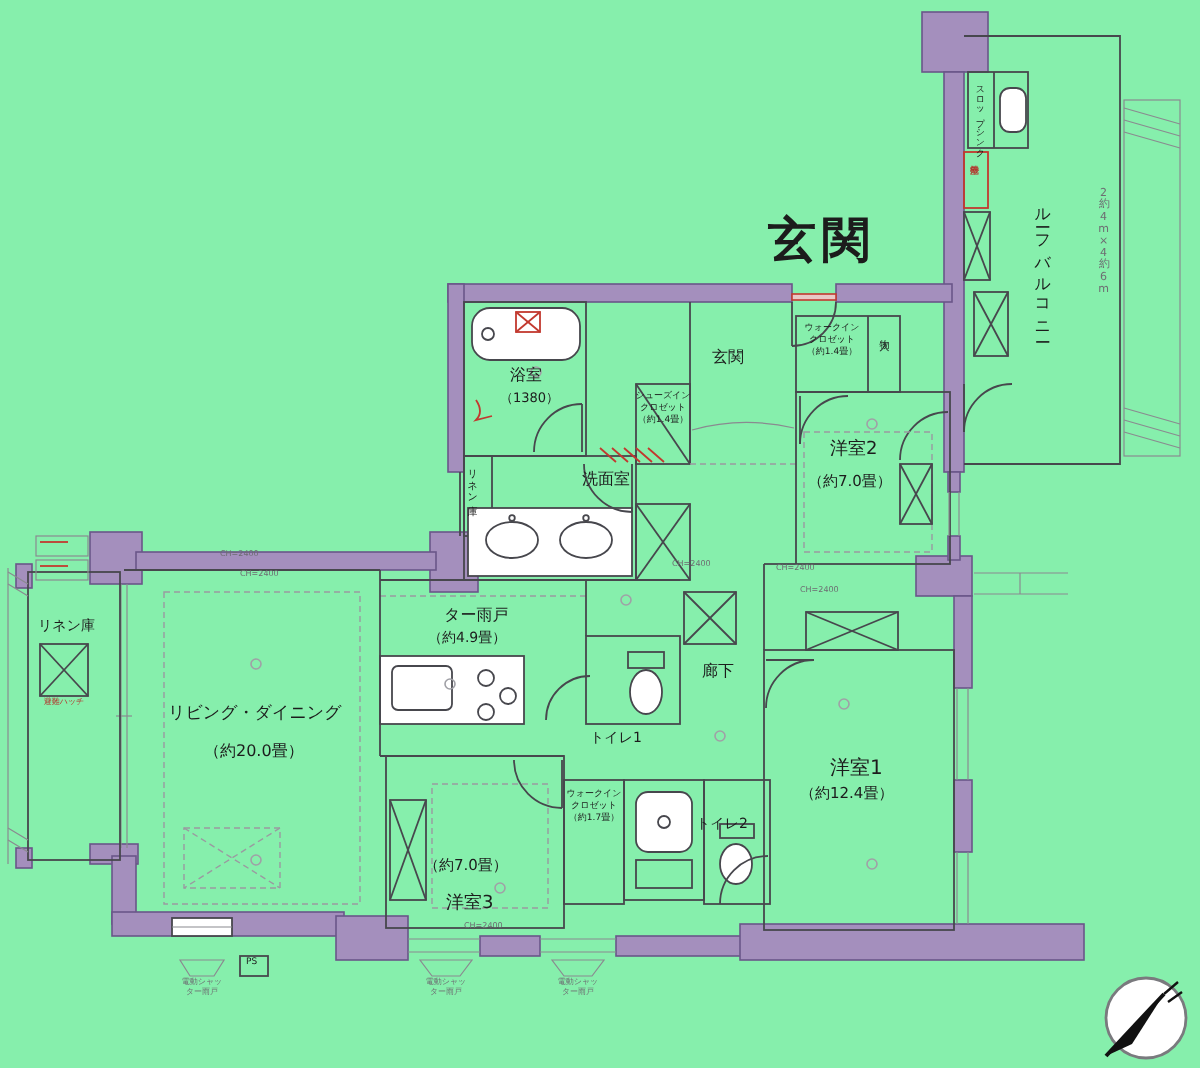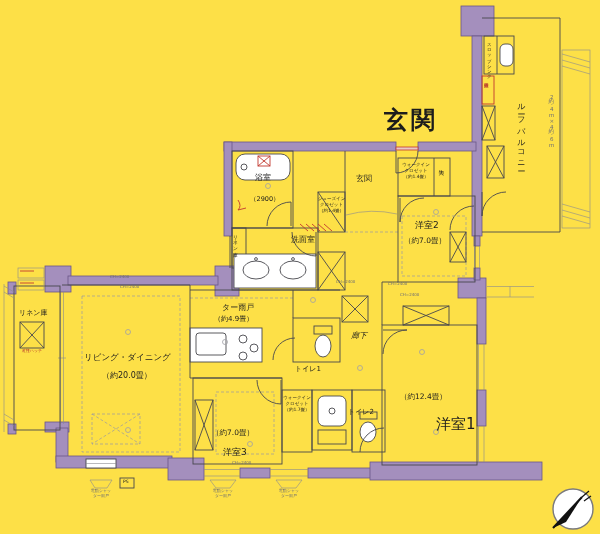--- a/index.html
+++ b/index.html
@@ -1,17 +1,17 @@
 <!DOCTYPE html>
 <html><head>
 <meta charset="utf-8">
 <style>
   html,body{margin:0;padding:0;background:#fbfaf7;width:600px;height:534px;overflow:hidden;
     font-family:"DejaVu Sans",sans-serif;}
-  #plan{position:relative;width:600px;height:534px;background:#fde047;}
+  #plan{position:relative;width:600px;height:534px;background:#86efac;}
   #plan svg{position:absolute;left:0;top:0;}
   .lbl{position:absolute;color:#1c1c1c;white-space:nowrap;line-height:1.05;}
   .v{writing-mode:vertical-rl;text-orientation:upright;}
   .c{text-align:center;}
   .red{color:#b5302a;}
   .gray{color:#6d6d72;}
   .title{font-weight:700;letter-spacing:3px;}
   svg .wall{fill:#a48fbd;stroke:#6a5689;stroke-width:.8;}
   svg .ln{fill:none;stroke:#47474d;stroke-width:.9;}
   svg .thin{fill:none;stroke:#8a8a90;stroke-width:.6;}
@@ -242,22 +242,22 @@
     <polygon points="553,528 582,497 566,522" fill="#111111"></polygon>
     <line x1="553" y1="528" x2="582" y2="497" stroke="#111111" stroke-width="2"></line>
     <line x1="582" y1="497" x2="589" y2="491" stroke="#111111" stroke-width="1.2"></line>
     <line x1="584" y1="501" x2="591" y2="496" stroke="#111111" stroke-width="1.2"></line>
   </g>
 </svg>
 
   <div class="lbl title" style="left:384px;top:108px;font-size:24px;">玄関</div>
   <div class="lbl" style="left:356px;top:175px;font-size:8px;">玄関</div>
 
-  <div class="lbl" style="left:255px;top:174px;font-size:8px;">浴室</div>
-  <div class="lbl" style="left:250px;top:196px;font-size:6.5px;">（2900）</div>
+  <div class="lbl" style="left:255px;top:184px;font-size:8px;">浴室</div>
+  <div class="lbl" style="left:250px;top:196px;font-size:6.5px;">（1380）</div>
 
   <div class="lbl" style="left:279px;top:236px;font-size:8px;margin-left:12px;">洗面室</div>
   <div class="lbl v" style="left:232px;top:231px;font-size:5px;">リネン庫</div>
 
   <div class="lbl c" style="left:317px;top:197px;width:29px;font-size:4.5px;">シューズイン</div>
   <div class="lbl c" style="left:317px;top:203px;width:29px;font-size:4.5px;">クロゼット</div>
   <div class="lbl c" style="left:317px;top:209px;width:29px;font-size:4.5px;">（約1.4畳）</div>
 
   <div class="lbl c" style="left:399px;top:163px;width:34px;font-size:4.5px;">ウォークイン</div>
   <div class="lbl c" style="left:399px;top:169px;width:34px;font-size:4.5px;">クロゼット</div>
@@ -269,32 +269,32 @@
 
   <div class="lbl v" style="left:516px;top:98px;font-size:8px;letter-spacing:2px;">ルーフバルコニー</div>
   <div class="lbl v gray" style="left:548px;top:94px;font-size:5.5px;">約2.4m×約4.6m</div>
   <div class="lbl v" style="left:486px;top:40px;font-size:4.5px;">スロップシンク</div>
   <div class="lbl v red" style="left:483px;top:79px;font-size:4.5px;">室外機</div>
 
   <div class="lbl" style="left:222px;top:304px;font-size:8px;">ター雨戸</div>
   <div class="lbl" style="left:214px;top:316px;font-size:7px;">（約4.9畳）</div>
 
   <div class="lbl" style="left:295px;top:332px;font-size:7px;margin-top:34px;">トイレ1</div>
-  <div class="lbl" style="left:351px;top:332px;font-size:8px;font-style:italic;">廊下</div>
+  <div class="lbl" style="left:351px;top:332px;font-size:8px;">廊下</div>
 
   <div class="lbl" style="left:84px;top:353px;font-size:8.5px;">リビング・ダイニング</div>
   <div class="lbl" style="left:102px;top:372px;font-size:8px;">（約20.0畳）</div>
 
   <div class="lbl" style="left:19px;top:310px;font-size:7px;">リネン庫</div>
   <div class="lbl red c" style="left:14px;top:349px;width:36px;font-size:4px;">避難ハッチ</div>
 
   <div class="lbl" style="left:223px;top:424px;font-size:9px;margin-top:24px;">洋室3</div>
   <div class="lbl" style="left:212px;top:429px;font-size:7.5px;">（約7.0畳）</div>
 
-  <div class="lbl" style="left:436px;top:380px;font-size:15px;margin-top:37px;">洋室1</div>
+  <div class="lbl" style="left:415px;top:380px;font-size:10px;">洋室1</div>
   <div class="lbl" style="left:400px;top:393px;font-size:7.5px;">（約12.4畳）</div>
 
   <div class="lbl" style="left:348px;top:409px;font-size:7px;">トイレ2</div>
 
   <div class="lbl c" style="left:280px;top:396px;width:34px;font-size:4.5px;">ウォークイン</div>
   <div class="lbl c" style="left:280px;top:402px;width:34px;font-size:4.5px;">クロゼット</div>
   <div class="lbl c" style="left:280px;top:408px;width:34px;font-size:4.5px;">（約1.7畳）</div>
 
   <div class="lbl gray" style="left:110px;top:275px;font-size:4px;">CH=2400</div>
   <div class="lbl gray" style="left:120px;top:285px;font-size:4px;">CH=2400</div>

